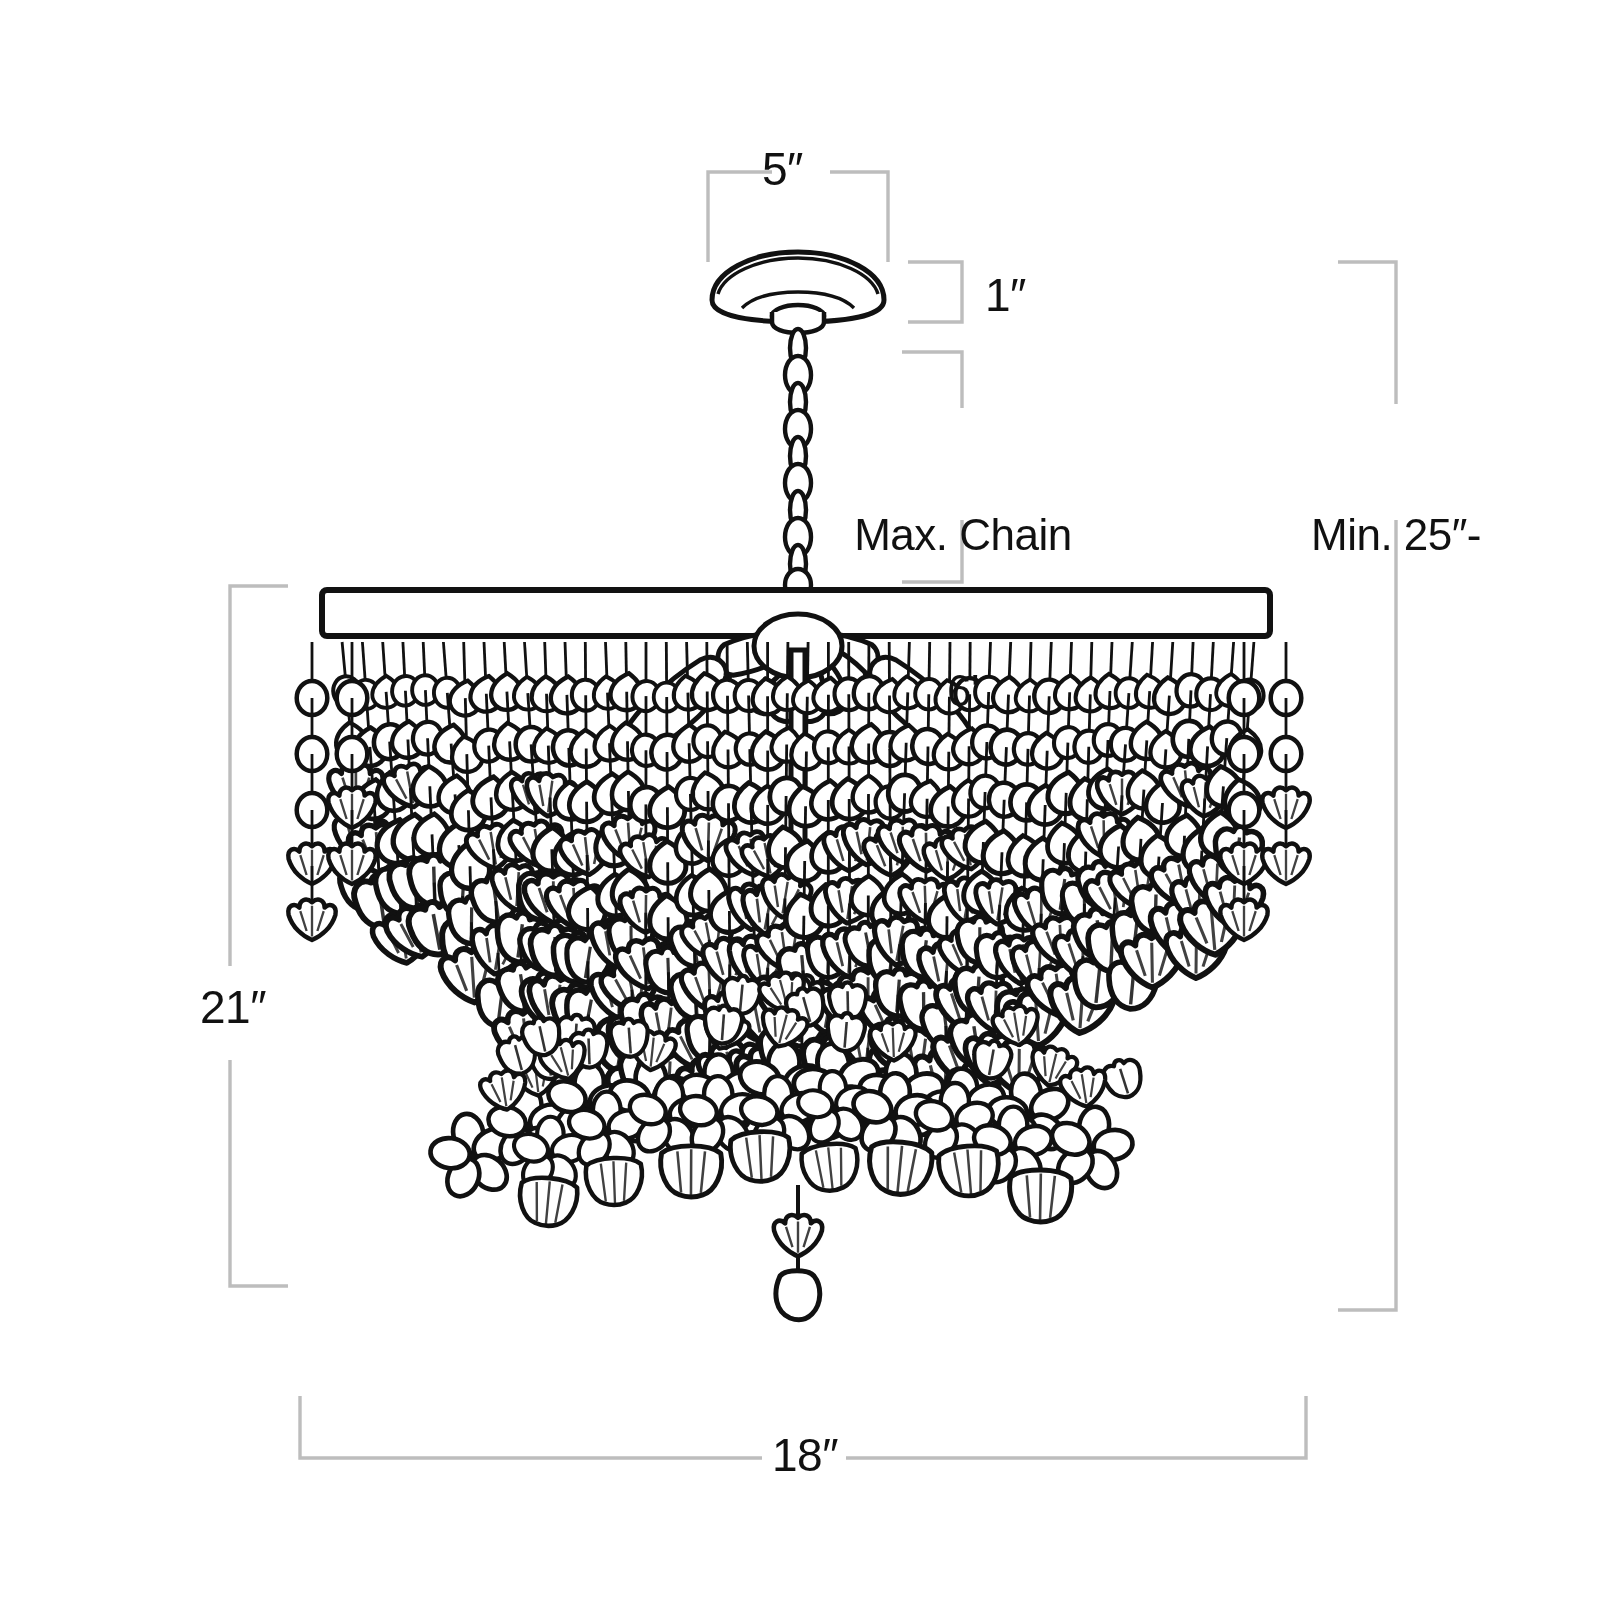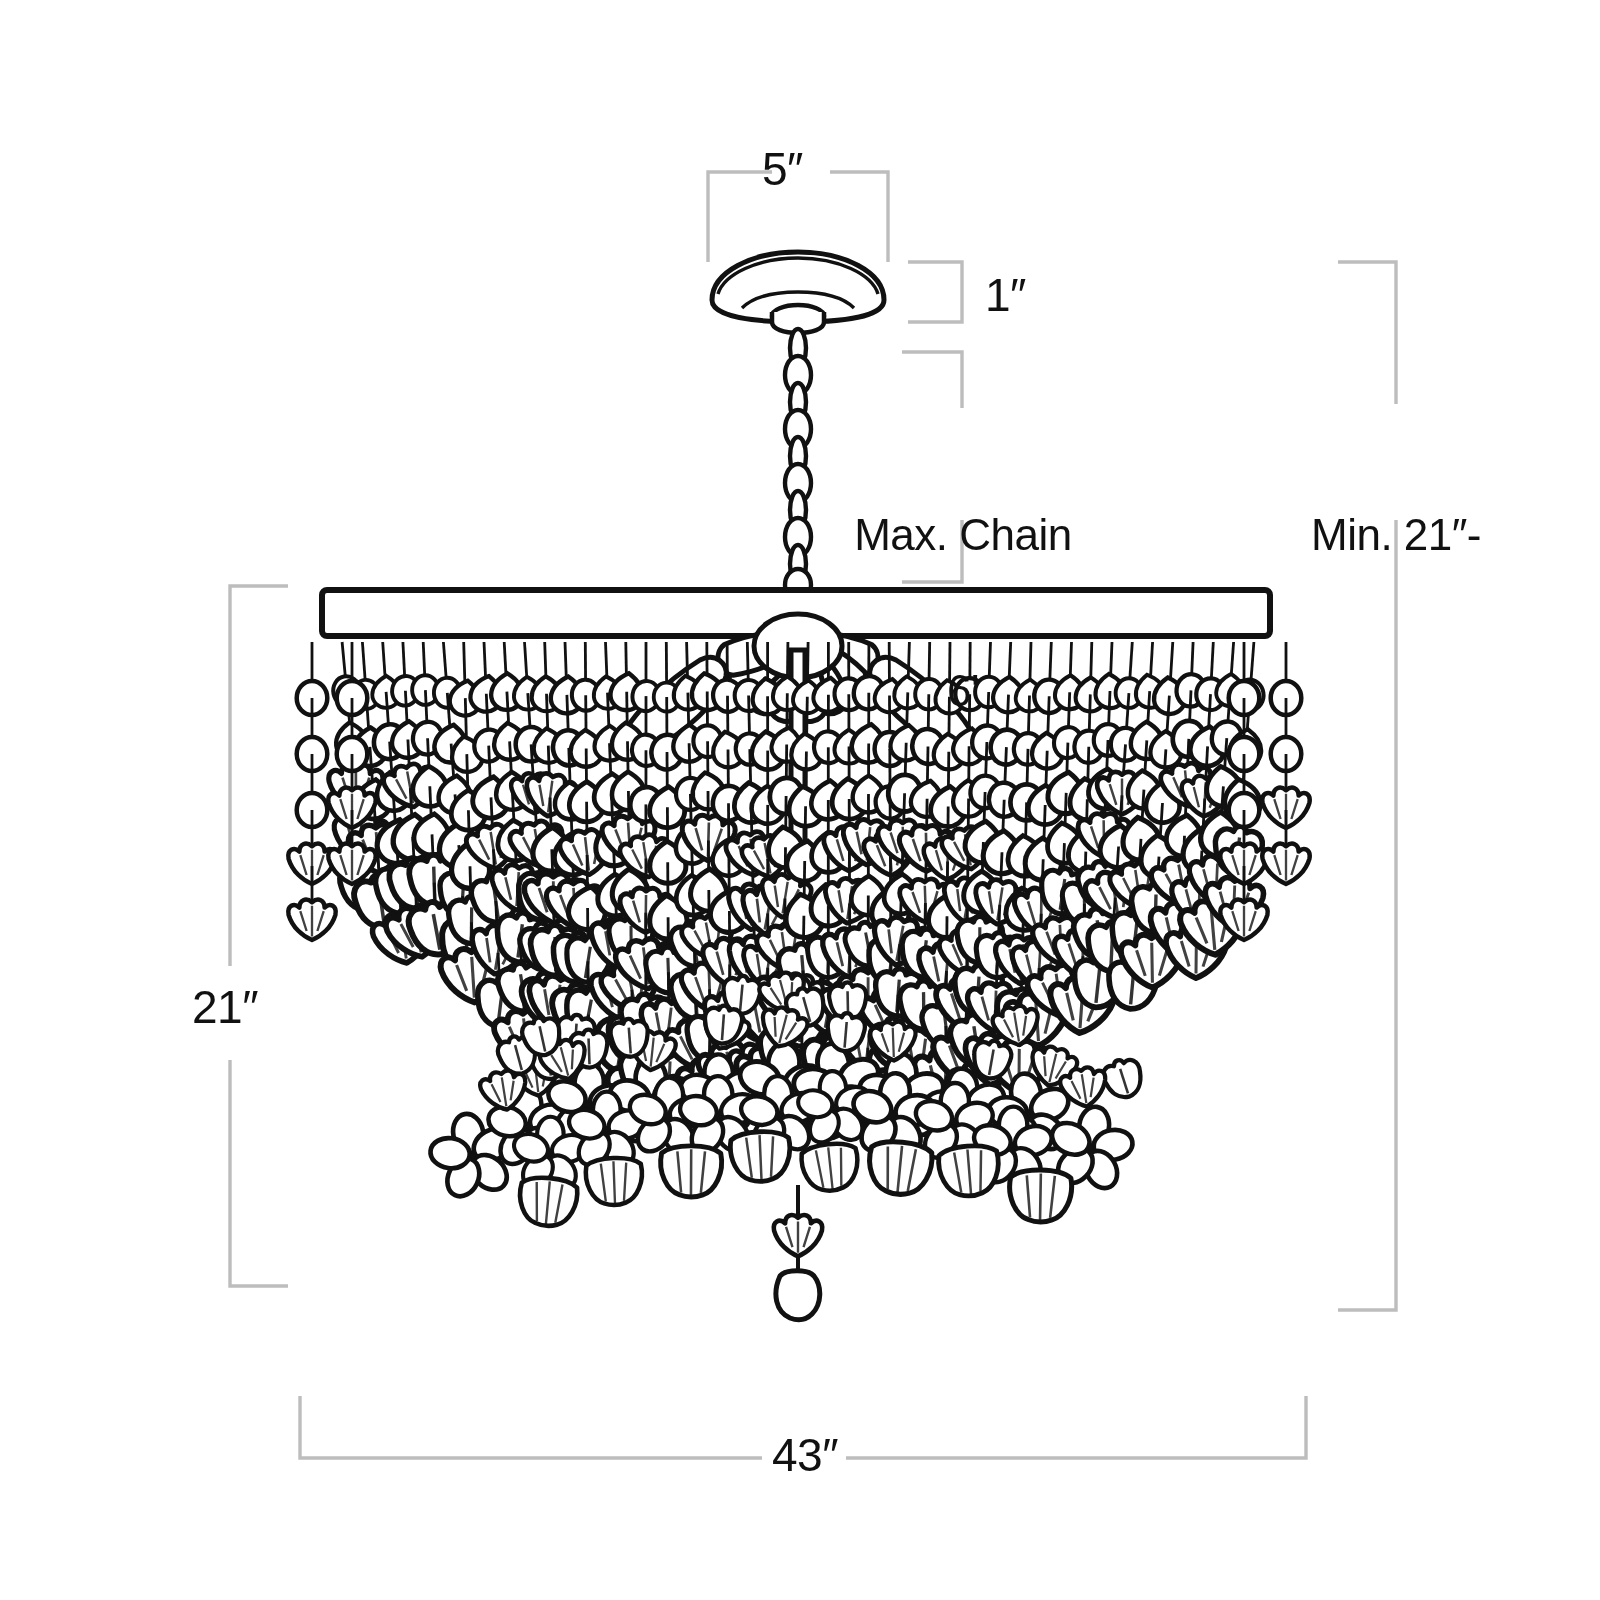--- a/index.html
+++ b/index.html
@@ -52,21 +52,21 @@
     width: 230px;
   }
   .dim-right {
     left: 1296px;
     top: 405px;
     font-size: 44px;
     text-align: center;
     width: 200px;
   }
   .dim-21 {
-    left: 192px;
+    left: 200px;
     top: 980px;
     font-size: 46px;
   }
   .dim-27 {
     left: 772px;
     top: 1428px;
     font-size: 46px;
   }
 </style>
 </head>
@@ -1841,20 +1841,20 @@
   <div class="dim-label dim-5">5″</div>
 
   <div class="dim-label dim-1">1″</div>
 
   <div class="dim-label dim-chain">
     <div>Max. Chain</div>
     <div>6'</div>
   </div>
 
   <div class="dim-label dim-right">
-    <div>Min. 21″-</div>
+    <div>Min. 25″-</div>
   </div>
 
   <div class="dim-label dim-21">21″</div>
 
-  <div class="dim-label dim-27">43″</div>
+  <div class="dim-label dim-27">18″</div>
 
 </div>
 
 </body></html>

